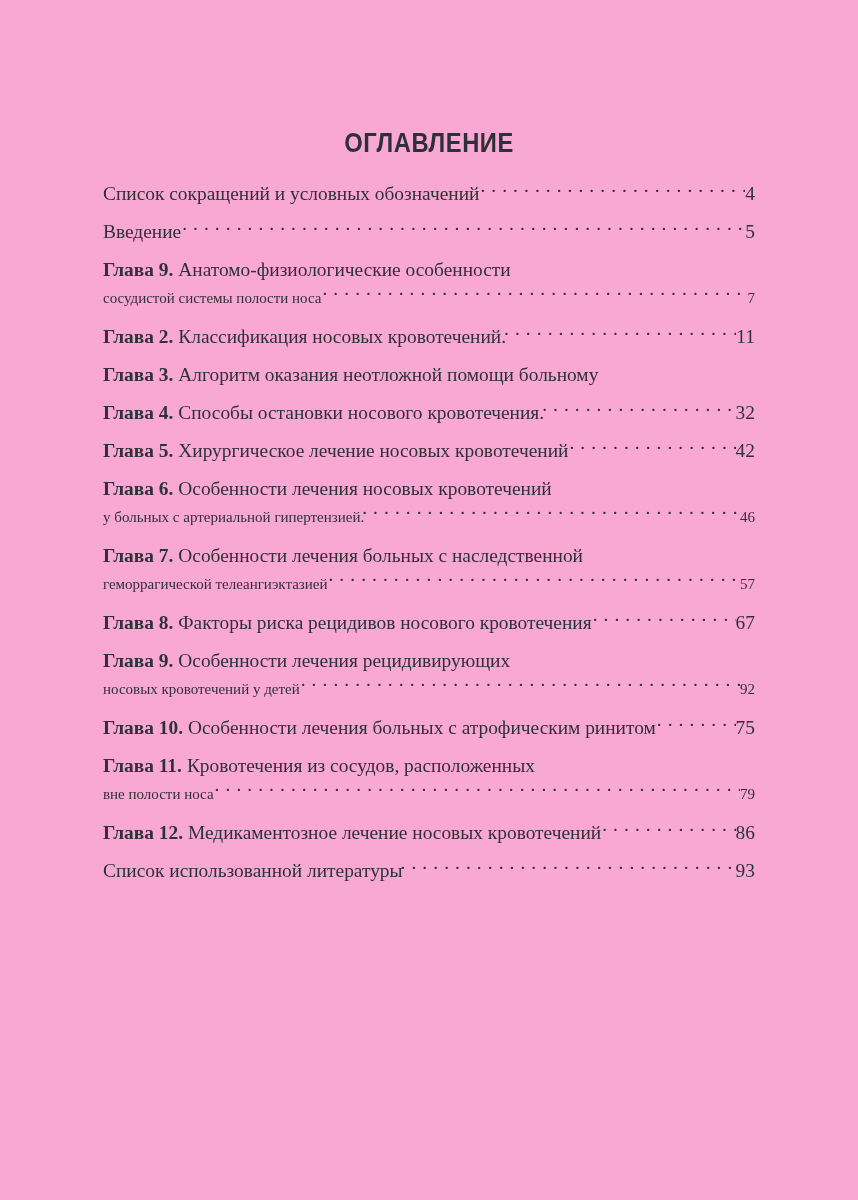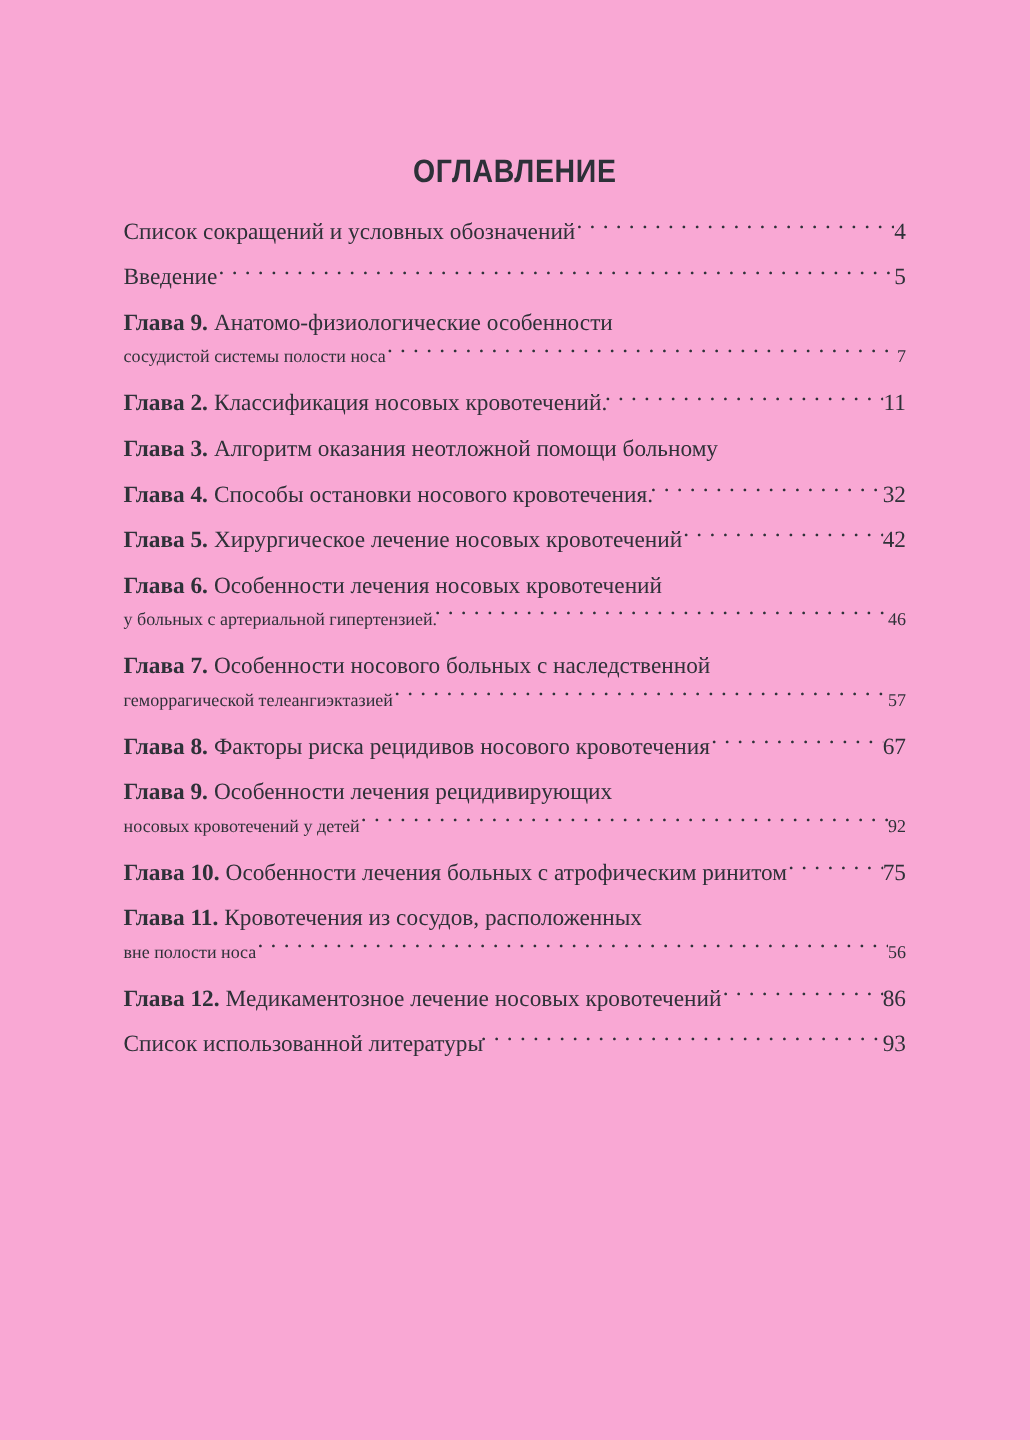--- a/index.html
+++ b/index.html
@@ -178,21 +178,21 @@
         </div>
         <div class="line cont">
           <span class="entry-text">у больных с артериальной гипертензией.</span>
           <span class="leader tight"></span>
           <span class="page-num">46</span>
         </div>
       </div>
       <div class="toc-entry">
         <div class="line">
           <span class="chapter-label">Глава 7.</span>
-          <span class="entry-text">Особенности носового больных с наследственной</span>
+          <span class="entry-text">Особенности лечения больных с наследственной</span>
         </div>
         <div class="line cont">
           <span class="entry-text">геморрагической телеангиэктазией</span>
           <span class="leader"></span>
           <span class="page-num">57</span>
         </div>
       </div>
       <div class="toc-entry">
         <div class="line">
           <span class="chapter-label">Глава 8.</span>
@@ -221,21 +221,21 @@
         </div>
       </div>
       <div class="toc-entry">
         <div class="line">
           <span class="chapter-label">Глава 11.</span>
           <span class="entry-text">Кровотечения из сосудов, расположенных</span>
         </div>
         <div class="line cont">
           <span class="entry-text">вне полости носа</span>
           <span class="leader"></span>
-          <span class="page-num">56</span>
+          <span class="page-num">79</span>
         </div>
       </div>
       <div class="toc-entry">
         <div class="line">
           <span class="chapter-label">Глава 12.</span>
           <span class="entry-text">Медикаментозное лечение носовых кровотечений</span>
           <span class="leader"></span>
           <span class="page-num">86</span>
         </div>
       </div>

